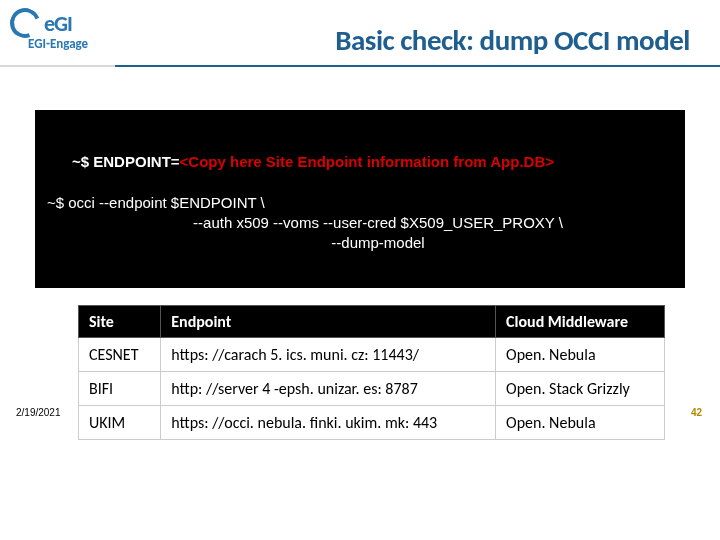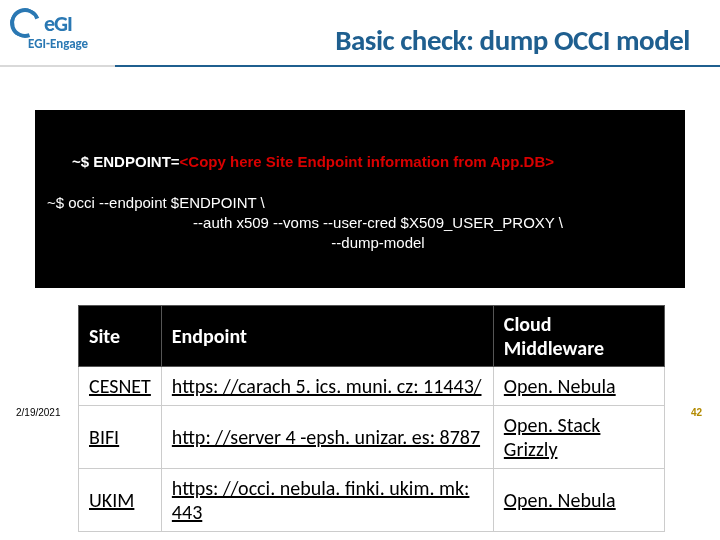--- a/index.html
+++ b/index.html
@@ -35,21 +35,21 @@
   }
   .term-line { white-space: pre; }
   .param { color: #d90000; font-weight: 700; }
   .plain { color: #fff; }
   .prompt-strong { font-weight: 700; }
   .indent { padding-left: 36px; text-align: center; }
 
   .table-wrap {
     position: absolute; top: 305px; left: 78px; right: 55px;
   }
-  table { border-collapse: collapse; width: 100%; font-size: 20px; text-decoration: underline; }
+  table { border-collapse: collapse; width: 100%; font-size: 16px; }
   th {
     background: #000; color: #fff; text-align: left; font-weight: 700;
     padding: 6px 10px; border: 1px solid #555;
   }
   td {
     background: #fff; padding: 7px 10px; border: 1px solid #ccc;
   }
 
   .footer-date {
     position: absolute; bottom: 14px; left: 16px;

